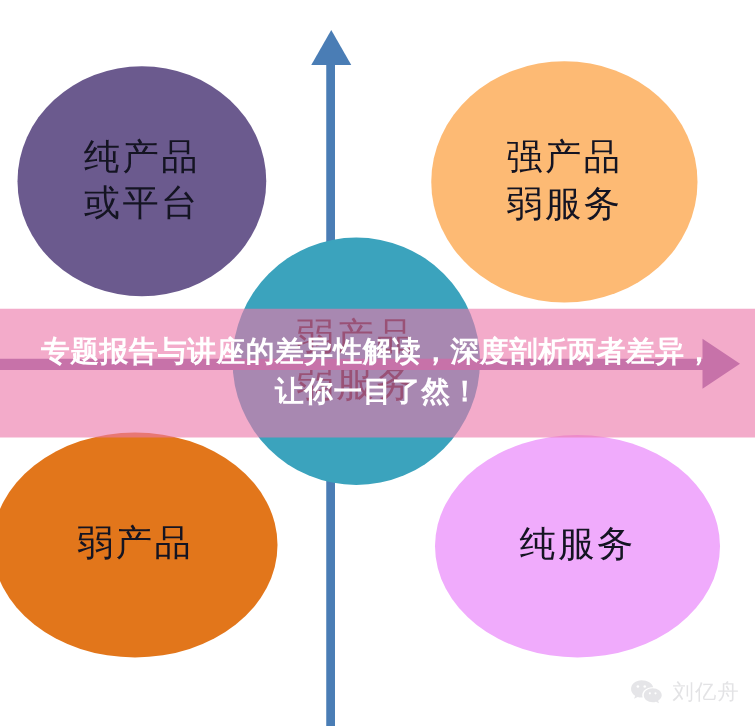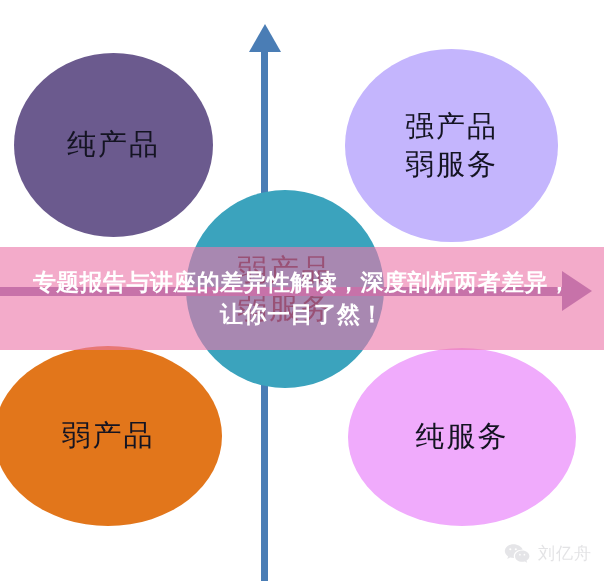--- a/index.html
+++ b/index.html
@@ -81,21 +81,21 @@
   #bubble-tl {
     left: 14px; top: 53px;
     width: 199px; height: 184px;
     background: #6b5a8e;
     font-size: 29px;
     z-index: 4;
   }
   #bubble-tr {
     left: 345px; top: 49px;
     width: 213px; height: 193px;
-    background: #c4b5fd;
+    background: #fdba74;
     font-size: 29px;
     z-index: 4;
   }
   #bubble-center {
     left: 186px; top: 190px;
     width: 198px; height: 198px;
     background: #3ba3bd;
     font-size: 30px;
     z-index: 5;
   }
@@ -160,20 +160,21 @@
 </head>
 <body>
 
 <div id="stage">
 
   <div class="axis-vertical-shaft"></div>
   <div class="axis-vertical-head"></div>
 
   <div class="bubble" id="bubble-tl">
     <span class="line">纯产品</span>
+    <span class="line">或平台</span>
   </div>
 
   <div class="bubble" id="bubble-tr">
     <span class="line">强产品</span>
     <span class="line">弱服务</span>
   </div>
 
   <div class="bubble" id="bubble-center">
     <span class="line">弱产品</span>
     <span class="line">弱服务</span>

